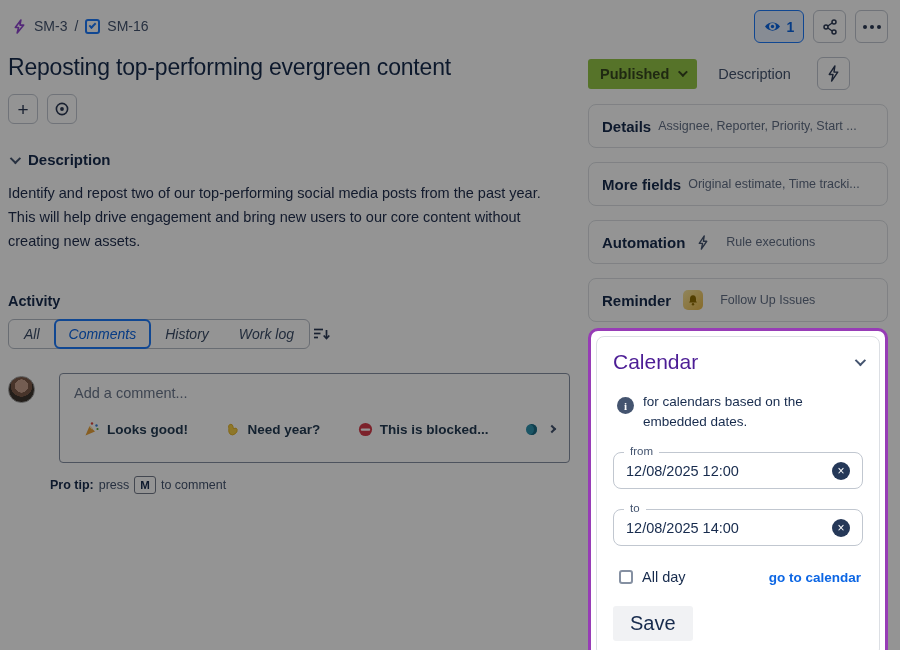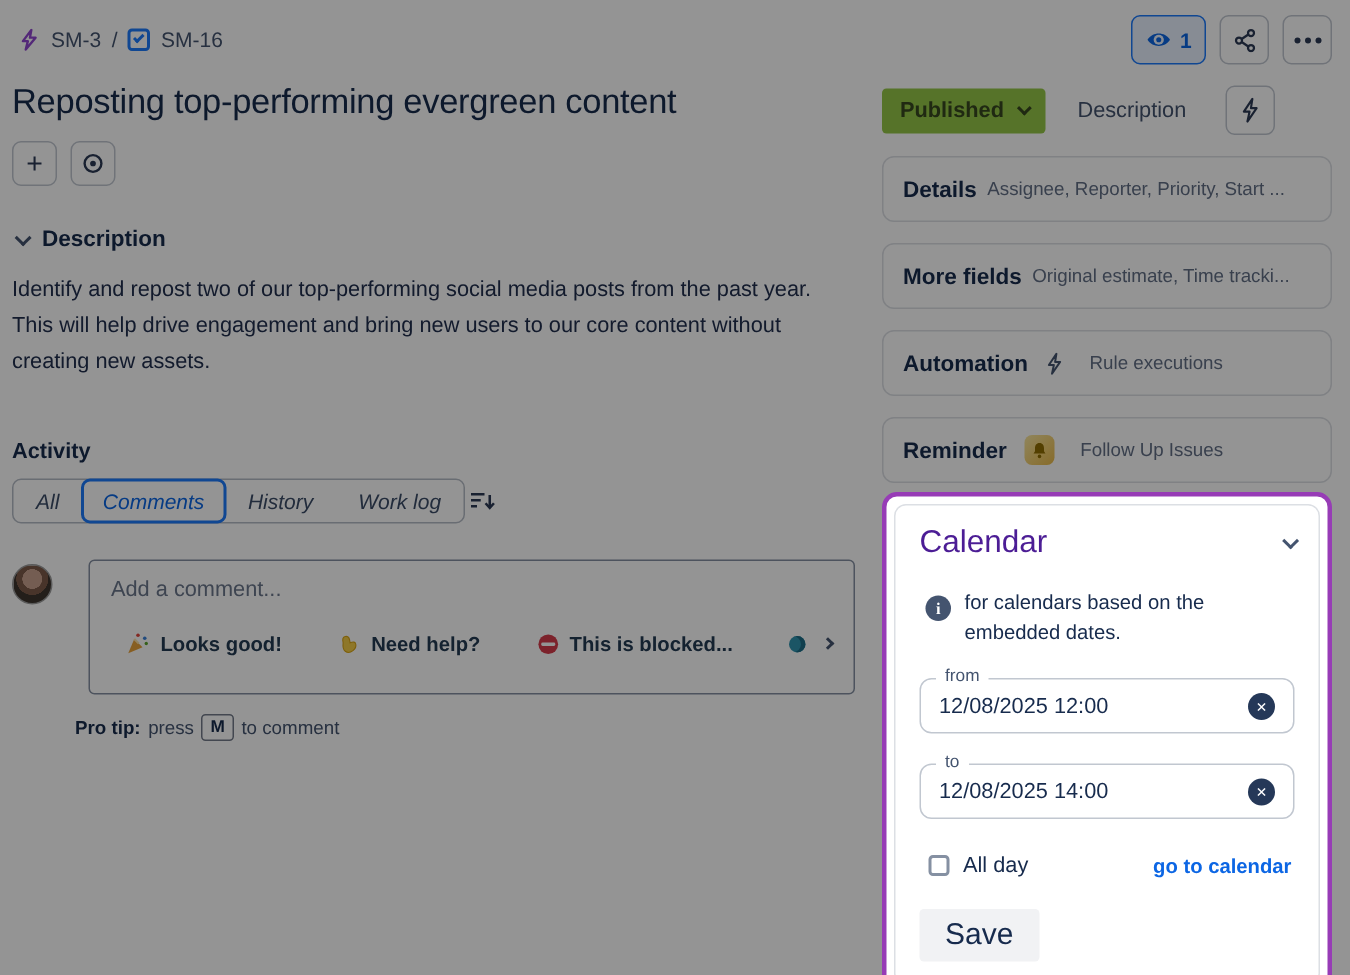--- a/index.html
+++ b/index.html
@@ -198,21 +198,21 @@
               <circle cx="8" cy="2.5" r="1.2" fill="#E2483D"></circle>
               <circle cx="12.5" cy="4.5" r="1.2" fill="#3B82D9"></circle>
               <circle cx="13.5" cy="8" r="1.1" fill="#5CA52F"></circle>
             </svg>
             <span>Looks good!</span>
           </div>
           <div class="chip">
             <svg width="15" height="15" viewBox="0 0 16 16">
               <path d="M4 7 Q3 3 5.5 2.5 Q8 2 8.5 4.5 L9 7 Q12.5 5.5 13 8 Q13.5 10.5 11 12.5 Q8 15 5.5 13 Q3.5 11.5 4 7 Z" fill="#F5CD47" stroke="#D9A514" stroke-width="0.8"></path>
             </svg>
-            <span>Need help?</span>
+            <span>Need year?</span>
           </div>
           <div class="chip">
             <svg width="15" height="15" viewBox="0 0 16 16">
               <circle cx="8" cy="8" r="7" fill="#D63B4A"></circle>
               <rect x="3" y="6.8" width="10" height="2.4" rx="1" fill="#fff"></rect>
             </svg>
             <span>This is blocked...</span>
           </div>
           <div class="end-group">
             <span class="teal-dot"></span>

